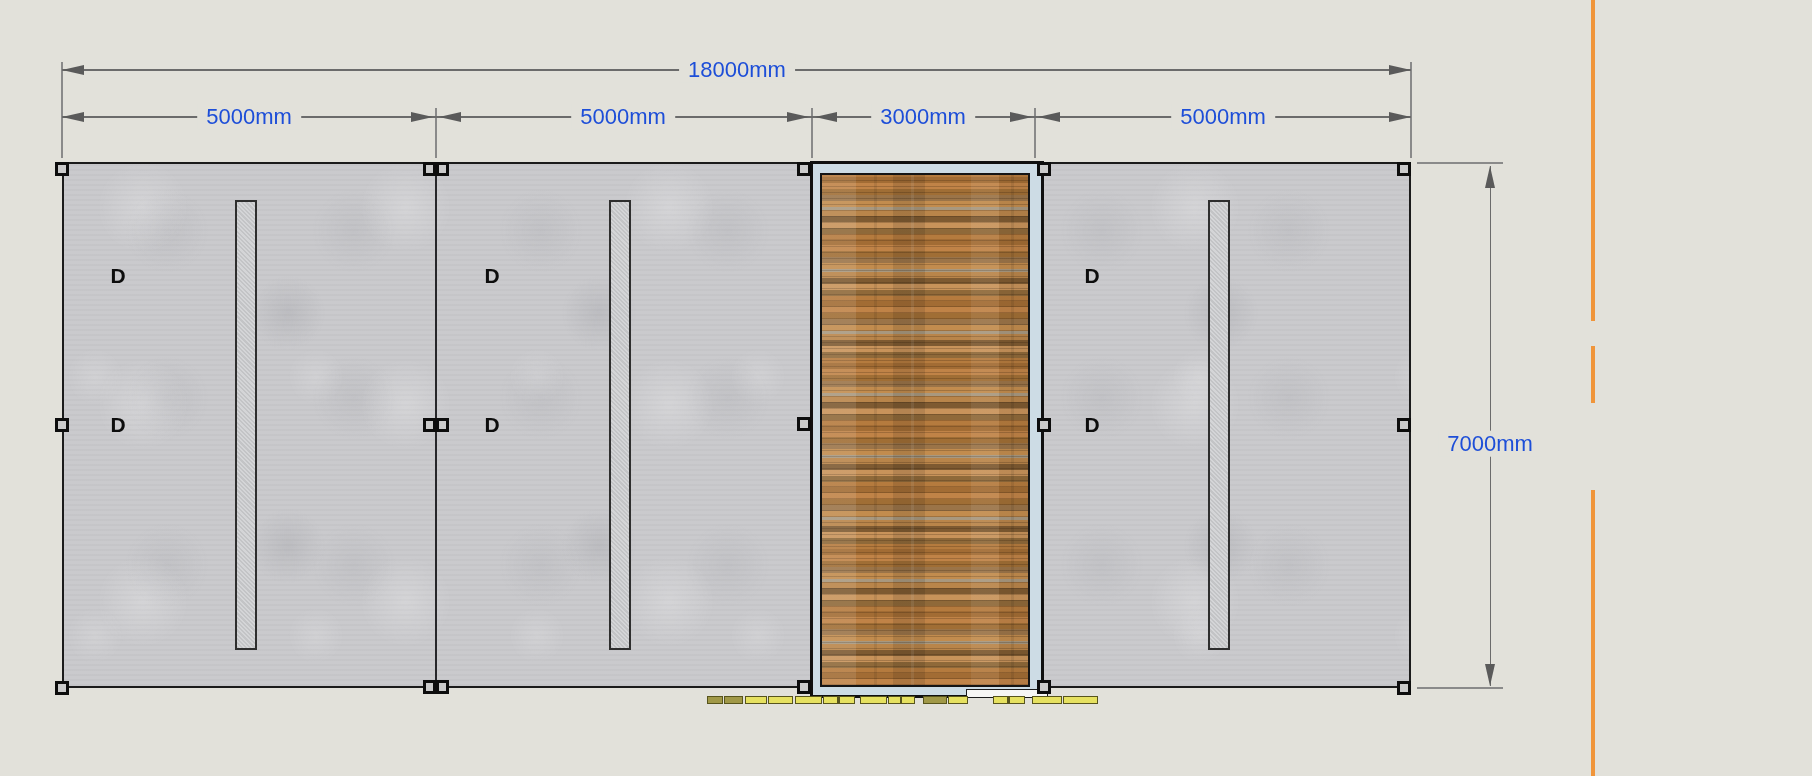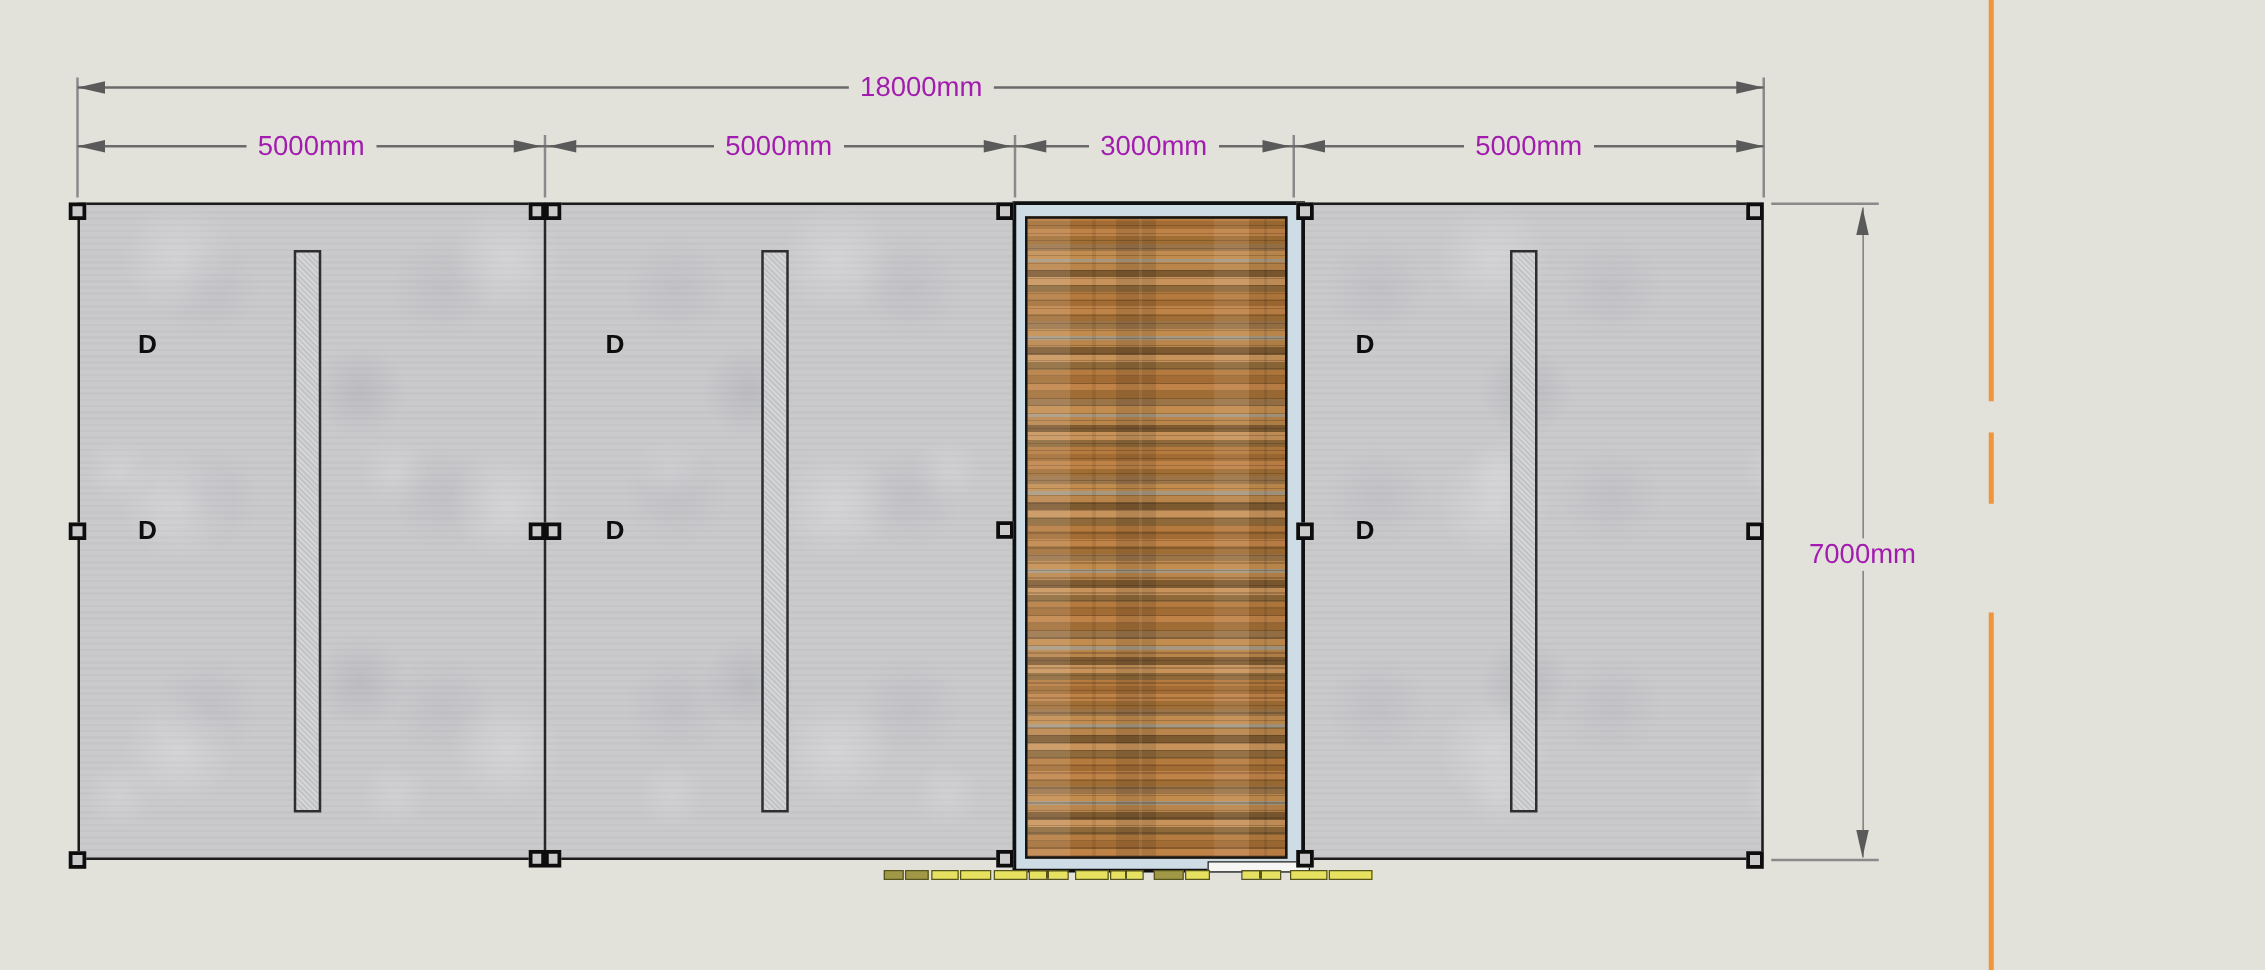--- a/index.html
+++ b/index.html
@@ -35,21 +35,21 @@
   .connpair{width:26px;height:14px;display:flex;}
   .connpair .cell{width:13px;height:14px;border:3px solid #0d0d0d;background:#cbcbcb;box-sizing:border-box;}
   
   .dline{background:#6b6b6b;height:1.5px;}
   .vline{background:#6b6b6b;width:1.5px;}
   .ext{background:#8a8a8a;}
   .arl{width:0;height:0;border-top:5px solid transparent;border-bottom:5px solid transparent;border-right:22px solid #5a5a5a;}
   .arr{width:0;height:0;border-top:5px solid transparent;border-bottom:5px solid transparent;border-left:22px solid #5a5a5a;}
   .aru{width:0;height:0;border-left:5px solid transparent;border-right:5px solid transparent;border-bottom:22px solid #5a5a5a;}
   .ard{width:0;height:0;border-left:5px solid transparent;border-right:5px solid transparent;border-top:22px solid #5a5a5a;}
-  .lbl{color:#a21caf;font-size:22px;background:#e2e1da;padding:0 9px;transform:translate(-50%,-55%);white-space:nowrap;}
+  .lbl{color:#1d4ed8;font-size:22px;background:#e2e1da;padding:0 9px;transform:translate(-50%,-55%);white-space:nowrap;}
   
   .guide{width:3.5px;background:#f0953a;left:1591px;}
   
   .dash{top:696px;height:8px;border:1.5px solid #57541c;background:#e6e160;box-sizing:border-box;}
   .dash.dark{background:#a09847;}
   .dash.split{background:linear-gradient(90deg,#e6e160 0 44%,#57541c 44% 52%,#e6e160 52% 100%);}
 </style>
 </head>
 <body>
 

